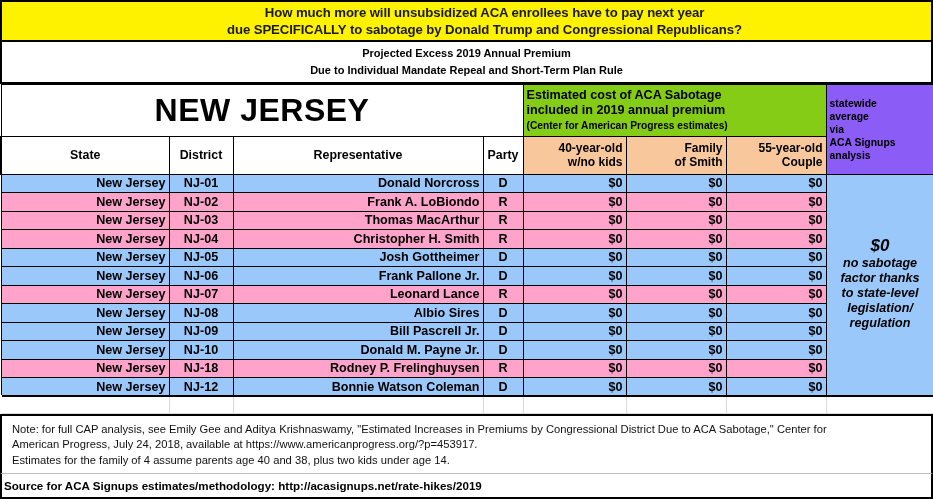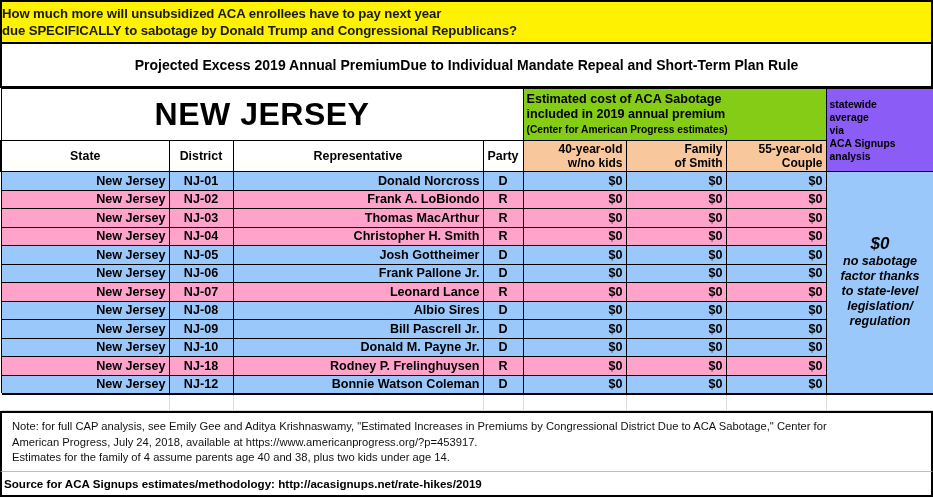--- a/index.html
+++ b/index.html
@@ -17,39 +17,40 @@
     flex-direction: column;
   }
 
   
   .banner {
     height: 44px;
     background: #FFF200;
     border: 2px solid #000;
     border-bottom: 2px solid #000;
     display: flex; flex-direction: column;
-    align-items: flex-start; justify-content: center;
+    align-items: center; justify-content: center;
     text-align: center;
     color: #1a1a1a;
     font-weight: bold;
     font-size: 13.2px;
     line-height: 17px;
     letter-spacing: -0.1px;
+    padding-left: 36px;
   }
 
   
   .subtitle {
     height: 44px;
     background:#fff;
     border: 2px solid #000;
     border-top: none;
-    display:flex; flex-direction:row;
+    display:flex; flex-direction:column;
     align-items:center; justify-content:center;
     text-align:center;
-    font-weight:bold; font-size:14px; line-height:17px;
+    font-weight:bold; font-size:11px; line-height:17px;
     color:#000;
   }
 
   
   table.grid {
     border-collapse: collapse;
     table-layout: fixed;
     width: 933px;
     font-size: 12px;
   }
@@ -95,21 +96,21 @@
   .side-head {
     background:#8b5cf6;
     font-weight: bold;
     font-size: 10.4px;
     line-height: 13px;
     border-right: 2px solid #000;
   }
 
   
   .hdr {
-    height: 31px;
+    height: 38px;
     background:#fff;
     text-align:center;
     font-size: 12.4px;
     line-height: 14px;
   }
   .hdr.money {
     background:#F9C79C;
     font-size: 12px;
     margin-left: 31px;
   }

